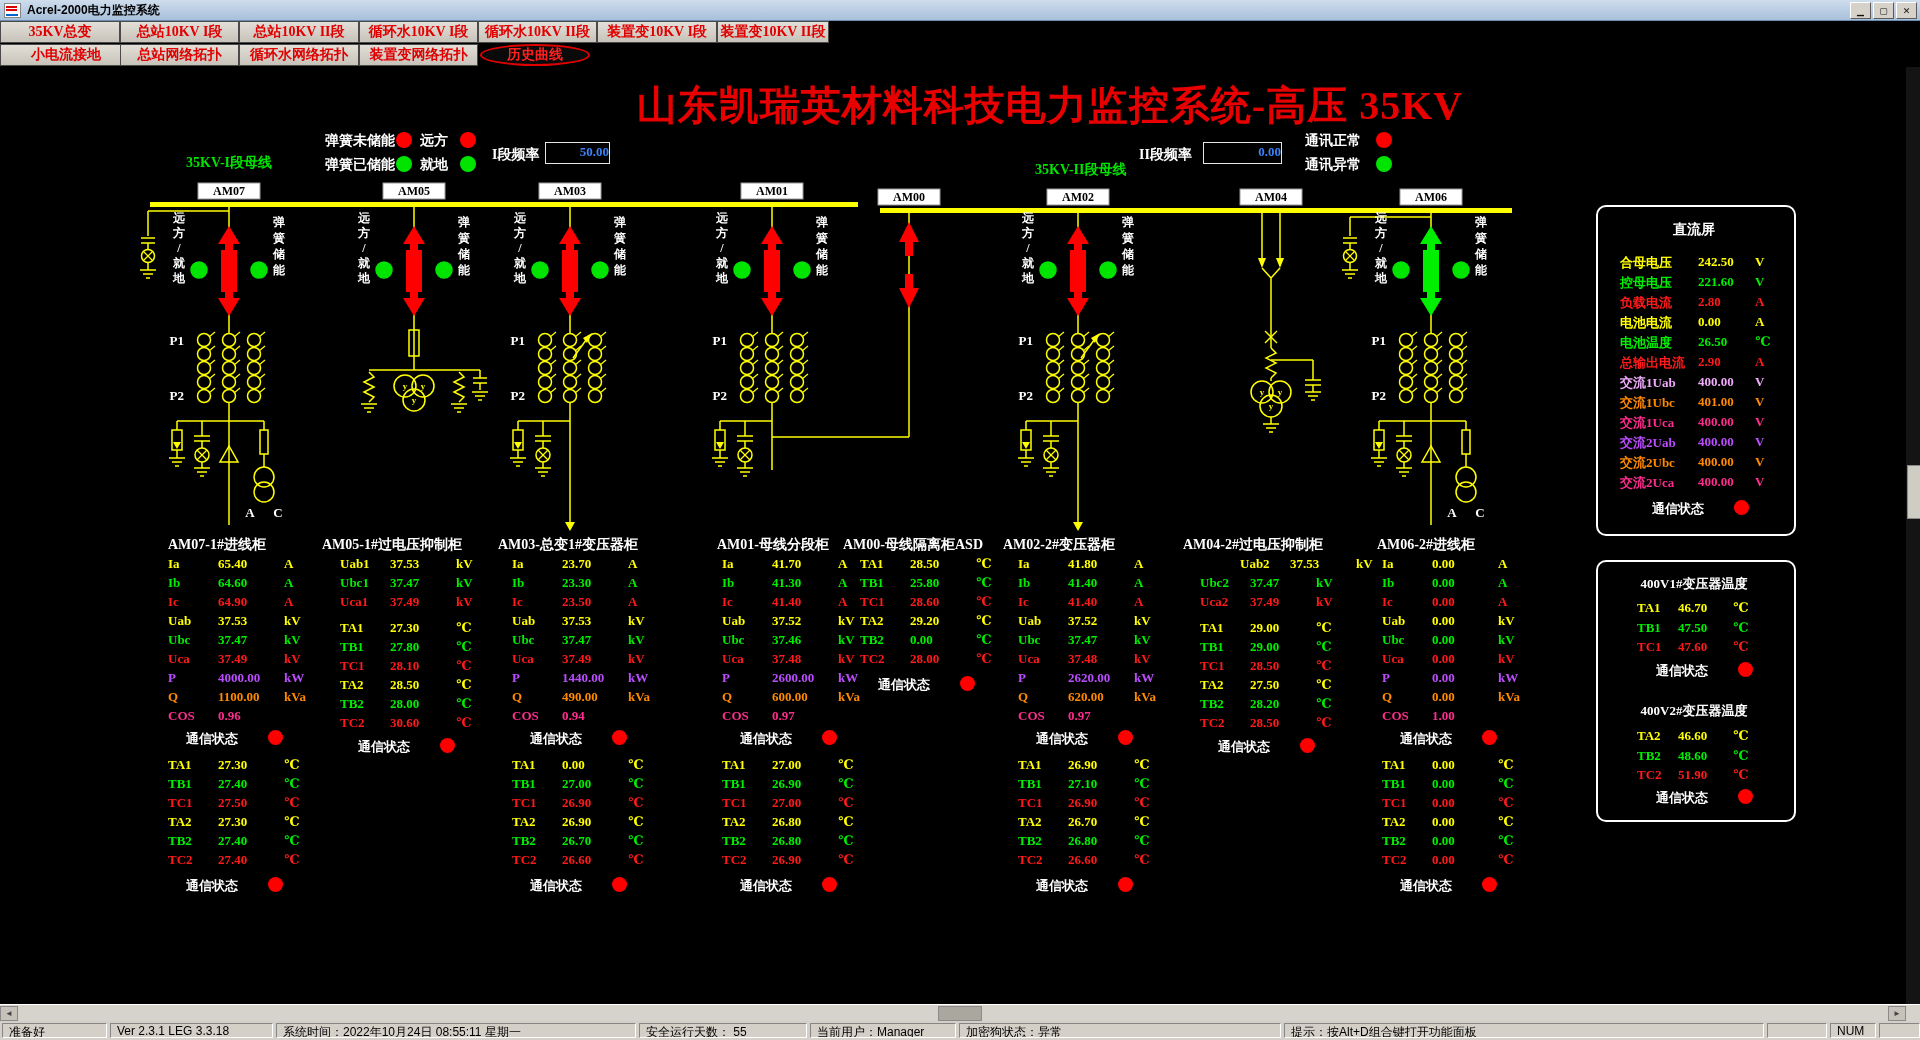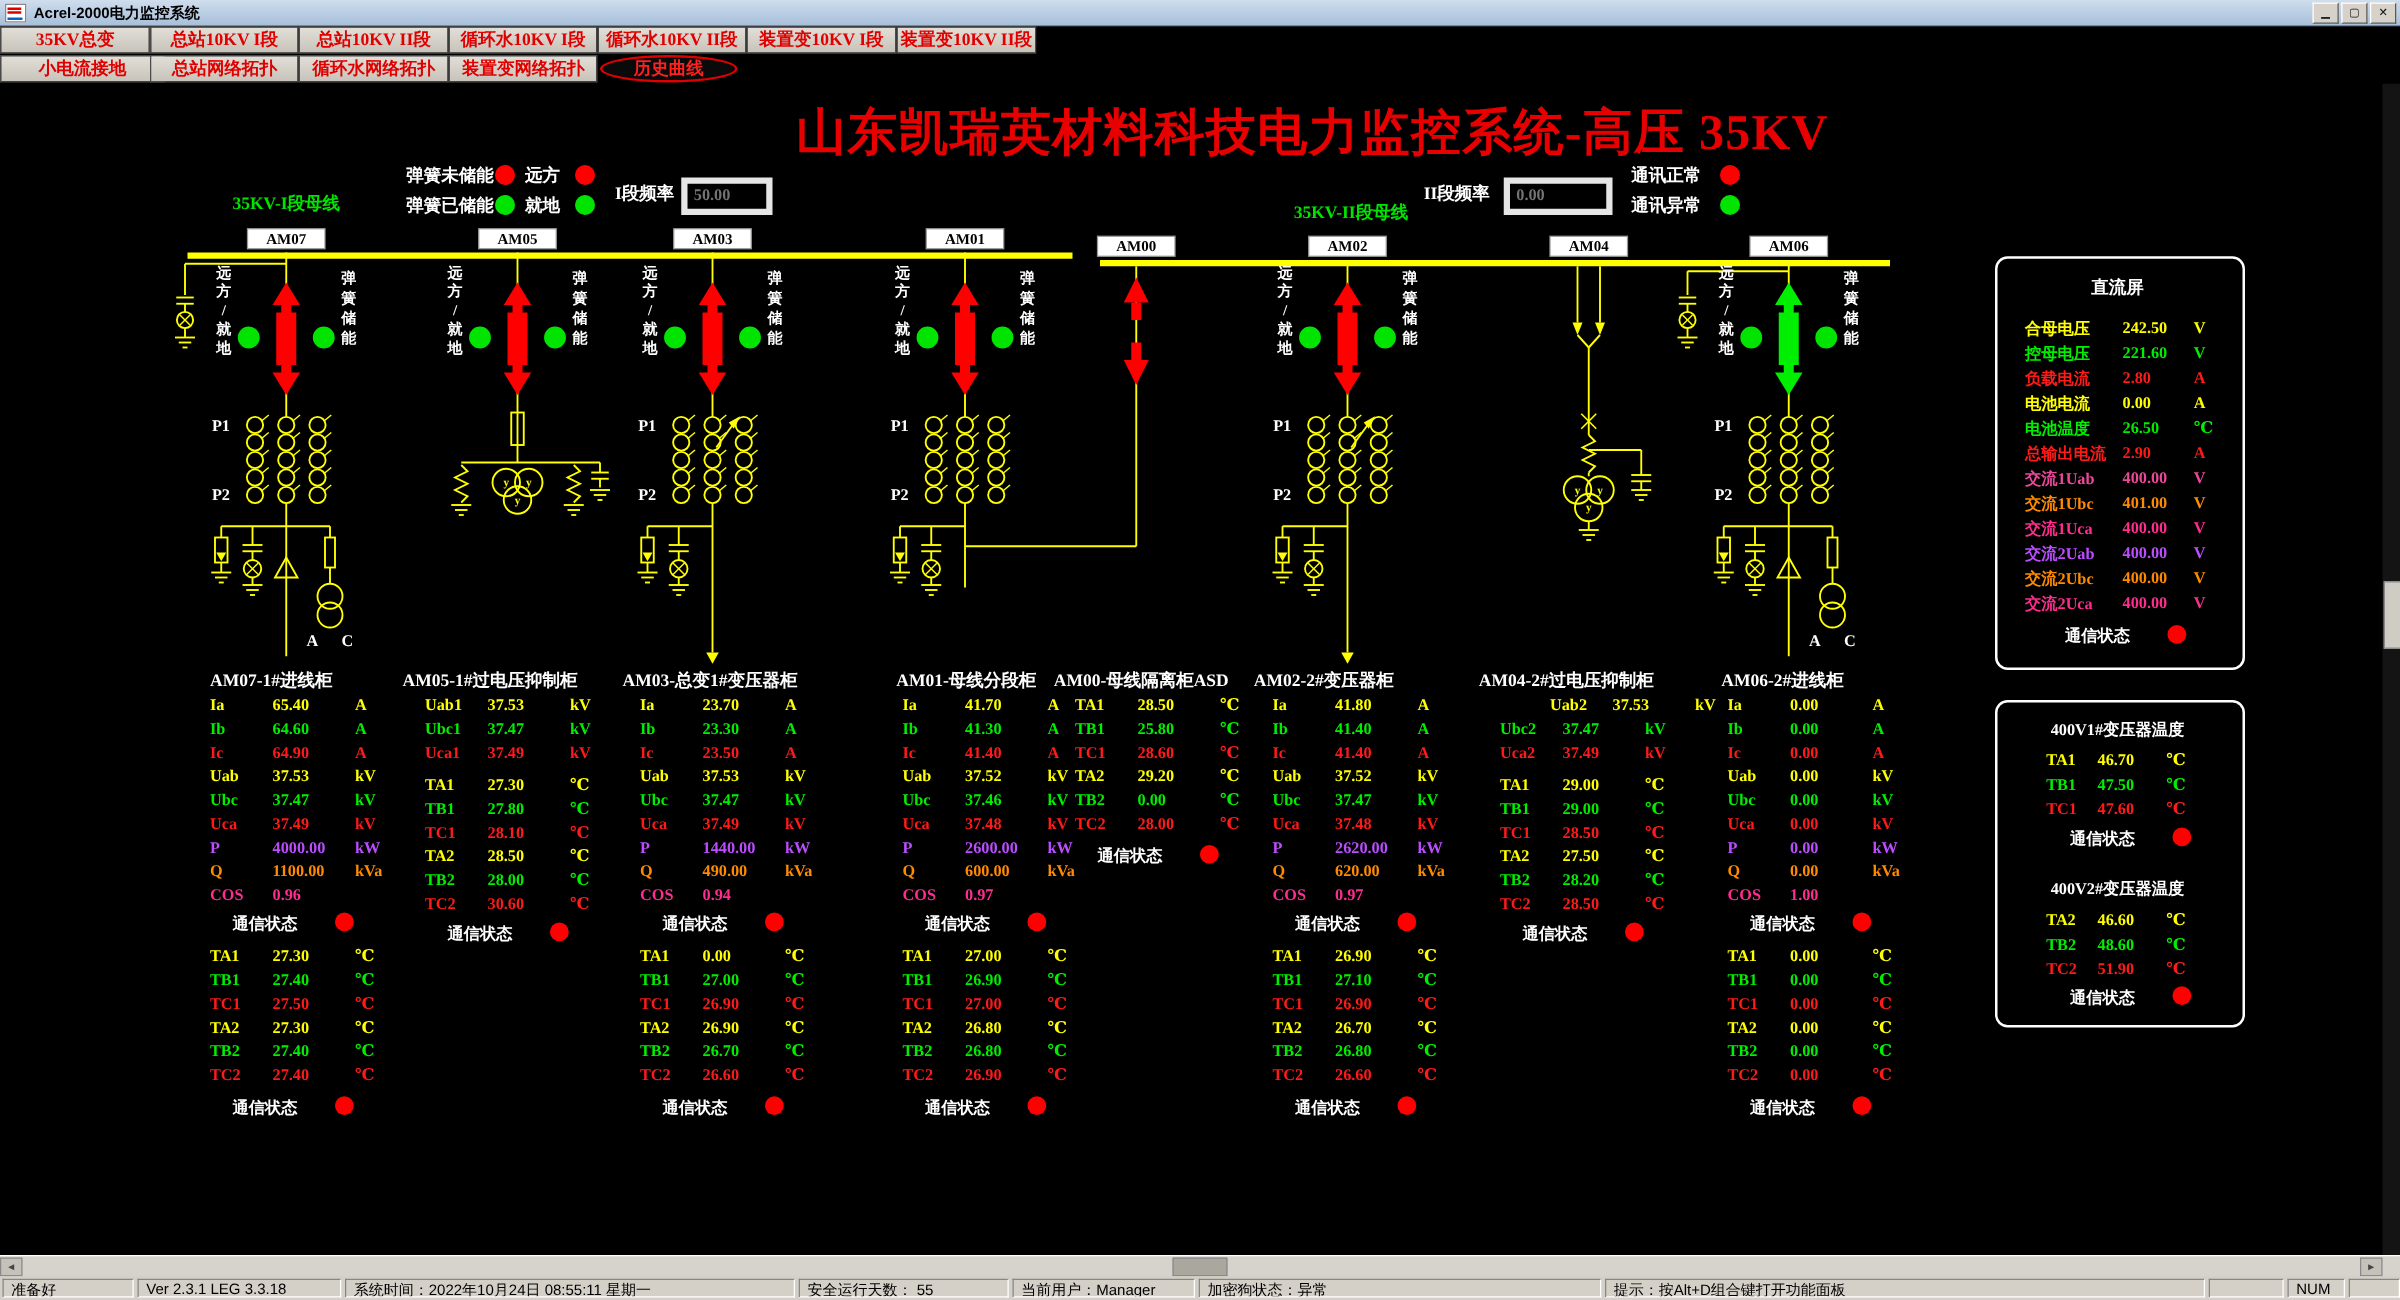--- a/index.html
+++ b/index.html
@@ -21,22 +21,22 @@
     border:1px solid #4a4a4a;color:#e00000;font-weight:bold;font-size:14px;
     font-family:"Liberation Serif","DejaVu Serif",serif;
     display:flex;align-items:center;justify-content:center;box-sizing:border-box;white-space:nowrap;}
   .tb.hist{background:#0a0a0a;border:2px solid #e00000;border-radius:50%;color:#ff2020;}
   
   #maintitle{position:absolute;left:615px;top:78px;width:870px;text-align:center;
     color:#e80000;font:bold 40px "Liberation Serif","DejaVu Serif",serif;white-space:nowrap;letter-spacing:1px;}
   .leg{position:absolute;color:#fff;font:bold 14px "Liberation Serif","DejaVu Serif",serif;white-space:nowrap;}
   .buslab{position:absolute;color:#00e400;font:bold 14px "Liberation Serif","DejaVu Serif",serif;white-space:nowrap;}
   .dot{position:absolute;width:16px;height:16px;border-radius:50%;}
-  .freqbox{position:absolute;height:19px;background:#000;border:5px solid #e5e5e5;
-    color:#737373;font:bold 13px "Liberation Serif","DejaVu Serif",serif;padding:1px 0 0 5px;}
+  .freqbox{position:absolute;height:19px;background:#000;border:1px solid #e5e5e5;
+    color:#3b82f6;font:bold 13px "Liberation Serif","DejaVu Serif",serif;padding:1px 0 0 5px;text-align:right;}
   
   .ptitle{position:absolute;color:#fff;font:bold 14px "Liberation Serif","DejaVu Serif",serif;white-space:nowrap;}
   .prow{position:absolute;width:175px;height:17px;font:bold 13px "Liberation Serif","DejaVu Serif",serif;white-space:nowrap;}
   .prow .pl{position:absolute;left:0;}
   .prow .pv{position:absolute;left:50px;}
   .prow .pu{position:absolute;left:116px;}
   .commrow{position:absolute;width:130px;height:17px;color:#fff;font:bold 13px "Liberation Serif","DejaVu Serif",serif;}
   .commrow .ct{position:absolute;left:14px;}
   .commrow .cdot{position:absolute;left:96px;top:0;width:15px;height:15px;border-radius:50%;background:#ff0000;}
   .wbox{position:absolute;border:2px solid #fff;border-radius:10px;background:#000;}
@@ -1207,21 +1207,21 @@
       <div class="dcrow" style="left: 0px; top: 127px; color: rgb(0, 238, 0);">
         <span class="dl">电池温度</span>
         <span class="dv">26.50</span>
         <span class="du">℃</span>
       </div>
       <div class="dcrow" style="left: 0px; top: 147px; color: rgb(255, 26, 26);">
         <span class="dl">总输出电流</span>
         <span class="dv">2.90</span>
         <span class="du">A</span>
       </div>
-      <div class="dcrow" style="left: 0px; top: 167px; color: #ec4899; padding-left: 32px;">
+      <div class="dcrow" style="left: 0px; top: 167px; color: #f0abfc; padding-left: 32px;">
         <span class="dl">交流1Uab</span>
         <span class="dv">400.00</span>
         <span class="du">V</span>
       </div>
       <div class="dcrow" style="left: 0px; top: 187px; color: rgb(255, 138, 0);">
         <span class="dl">交流1Ubc</span>
         <span class="dv">401.00</span>
         <span class="du">V</span>
       </div>
       <div class="dcrow" style="left: 0px; top: 207px; color: rgb(255, 45, 142);">

